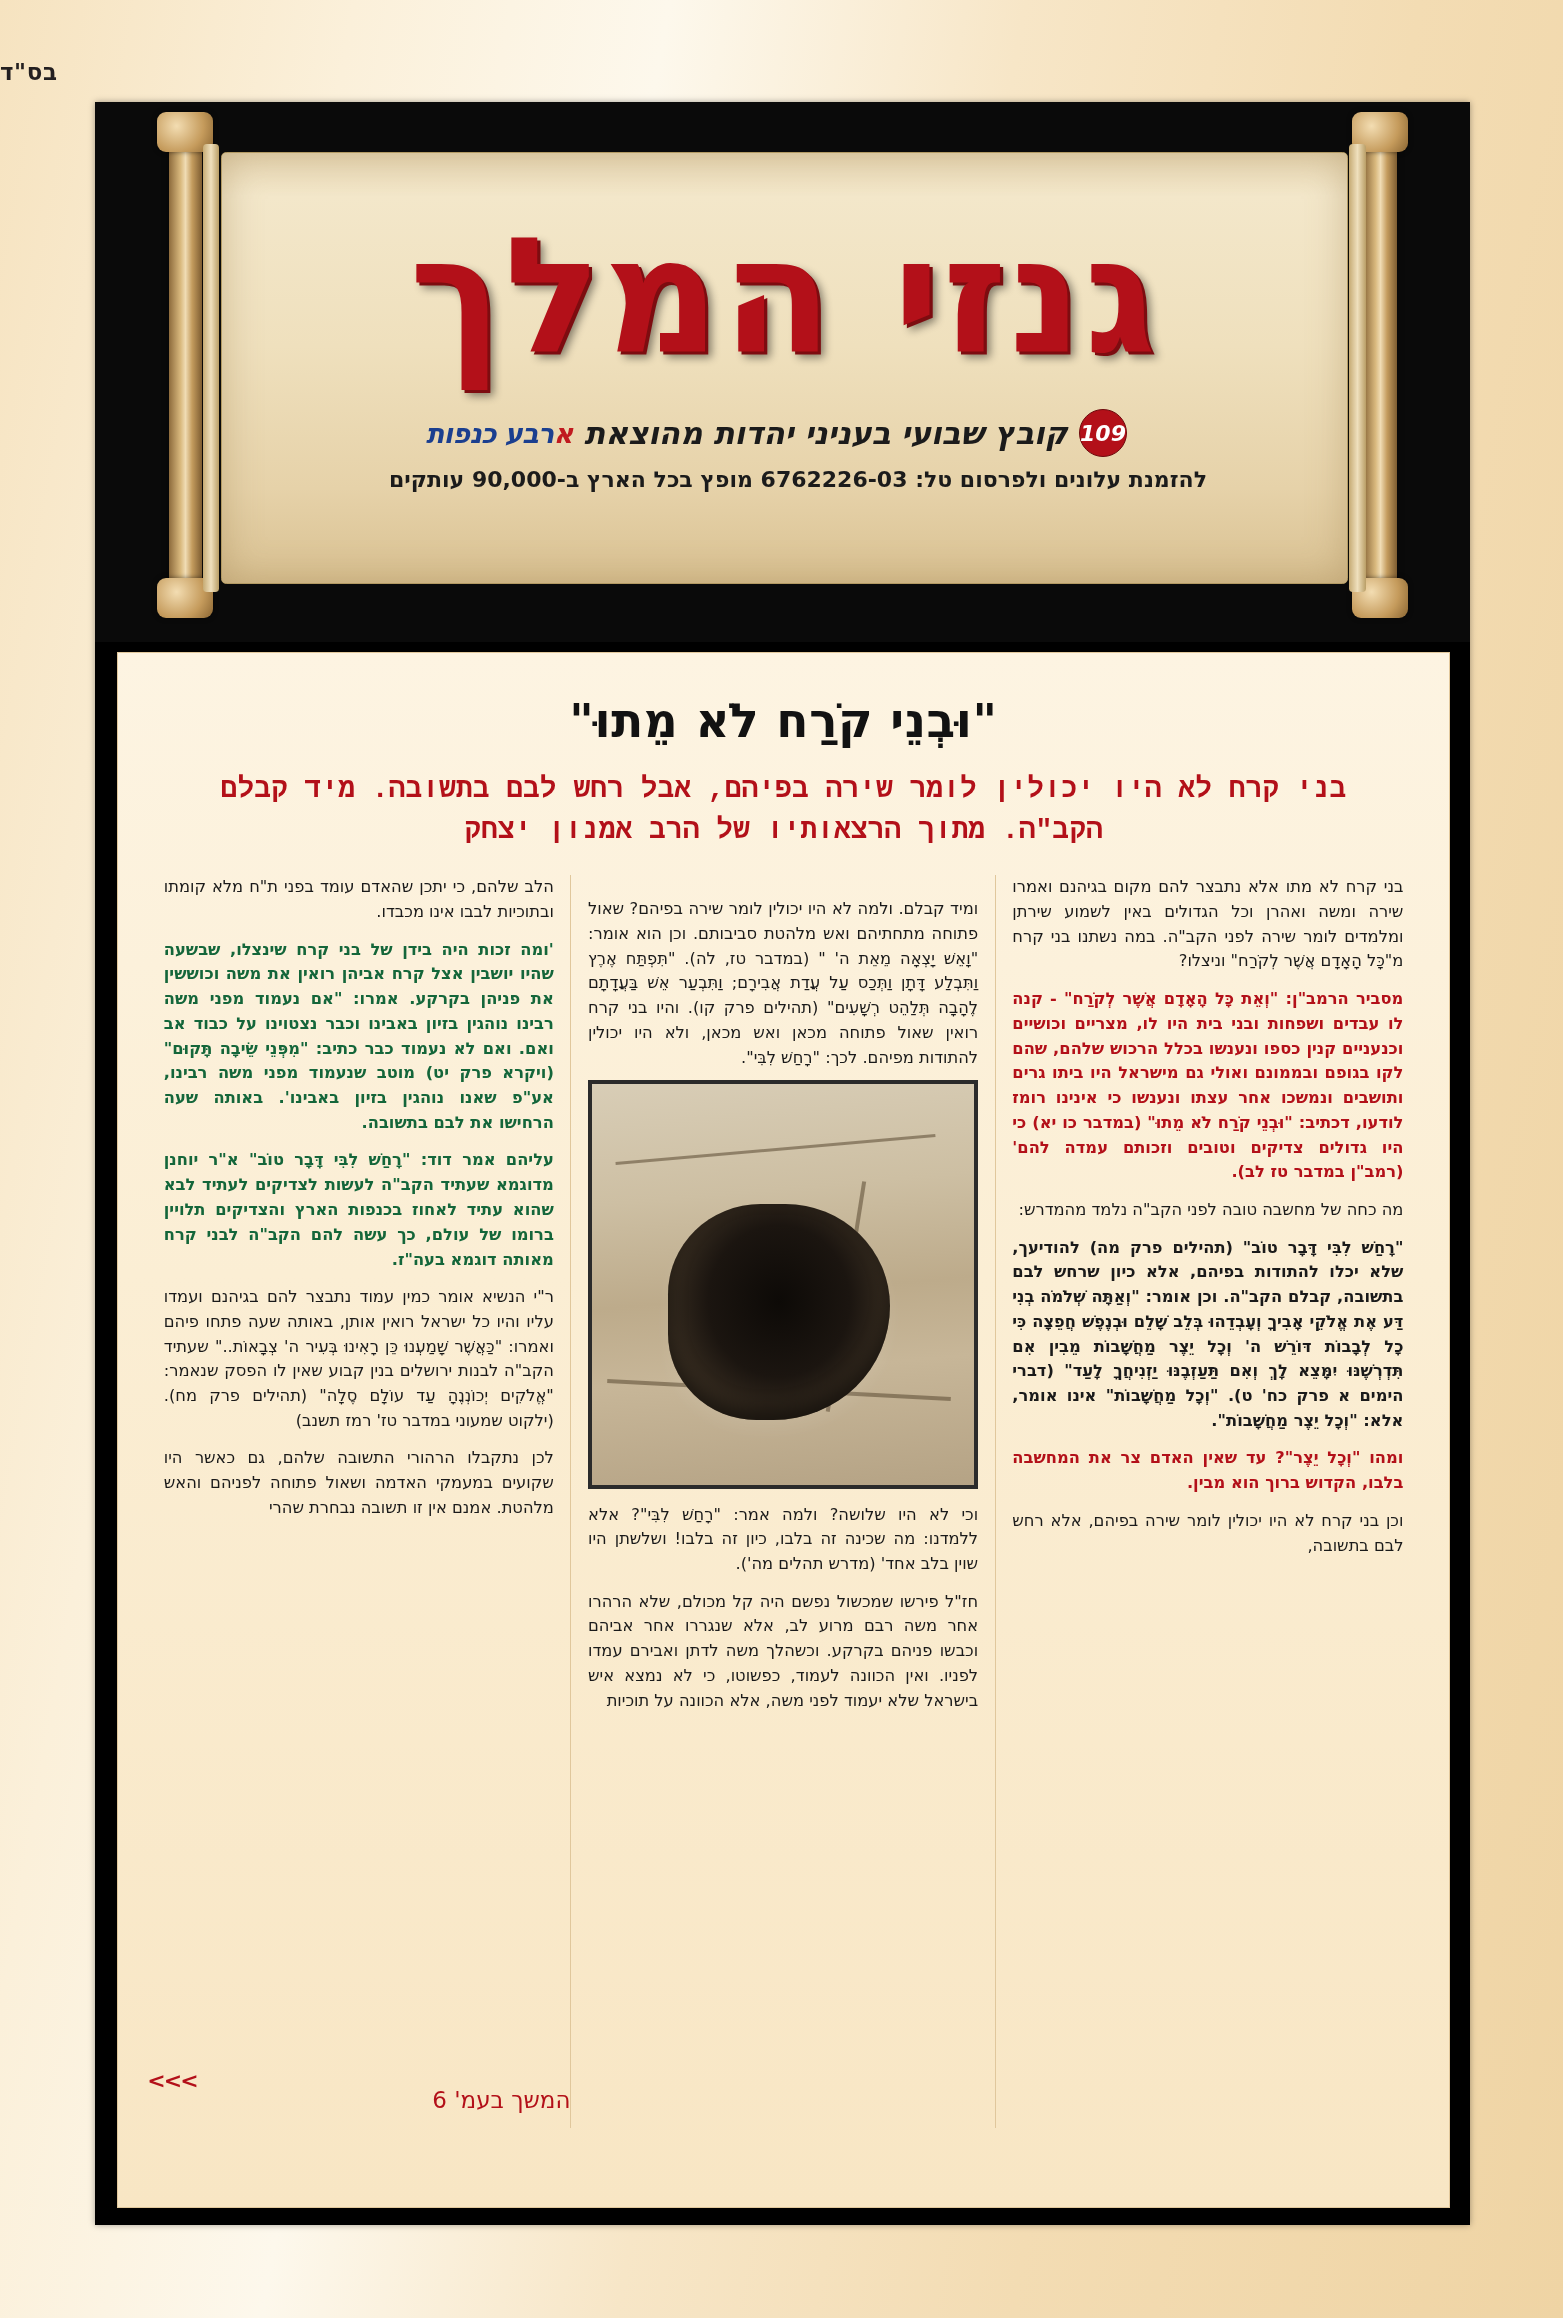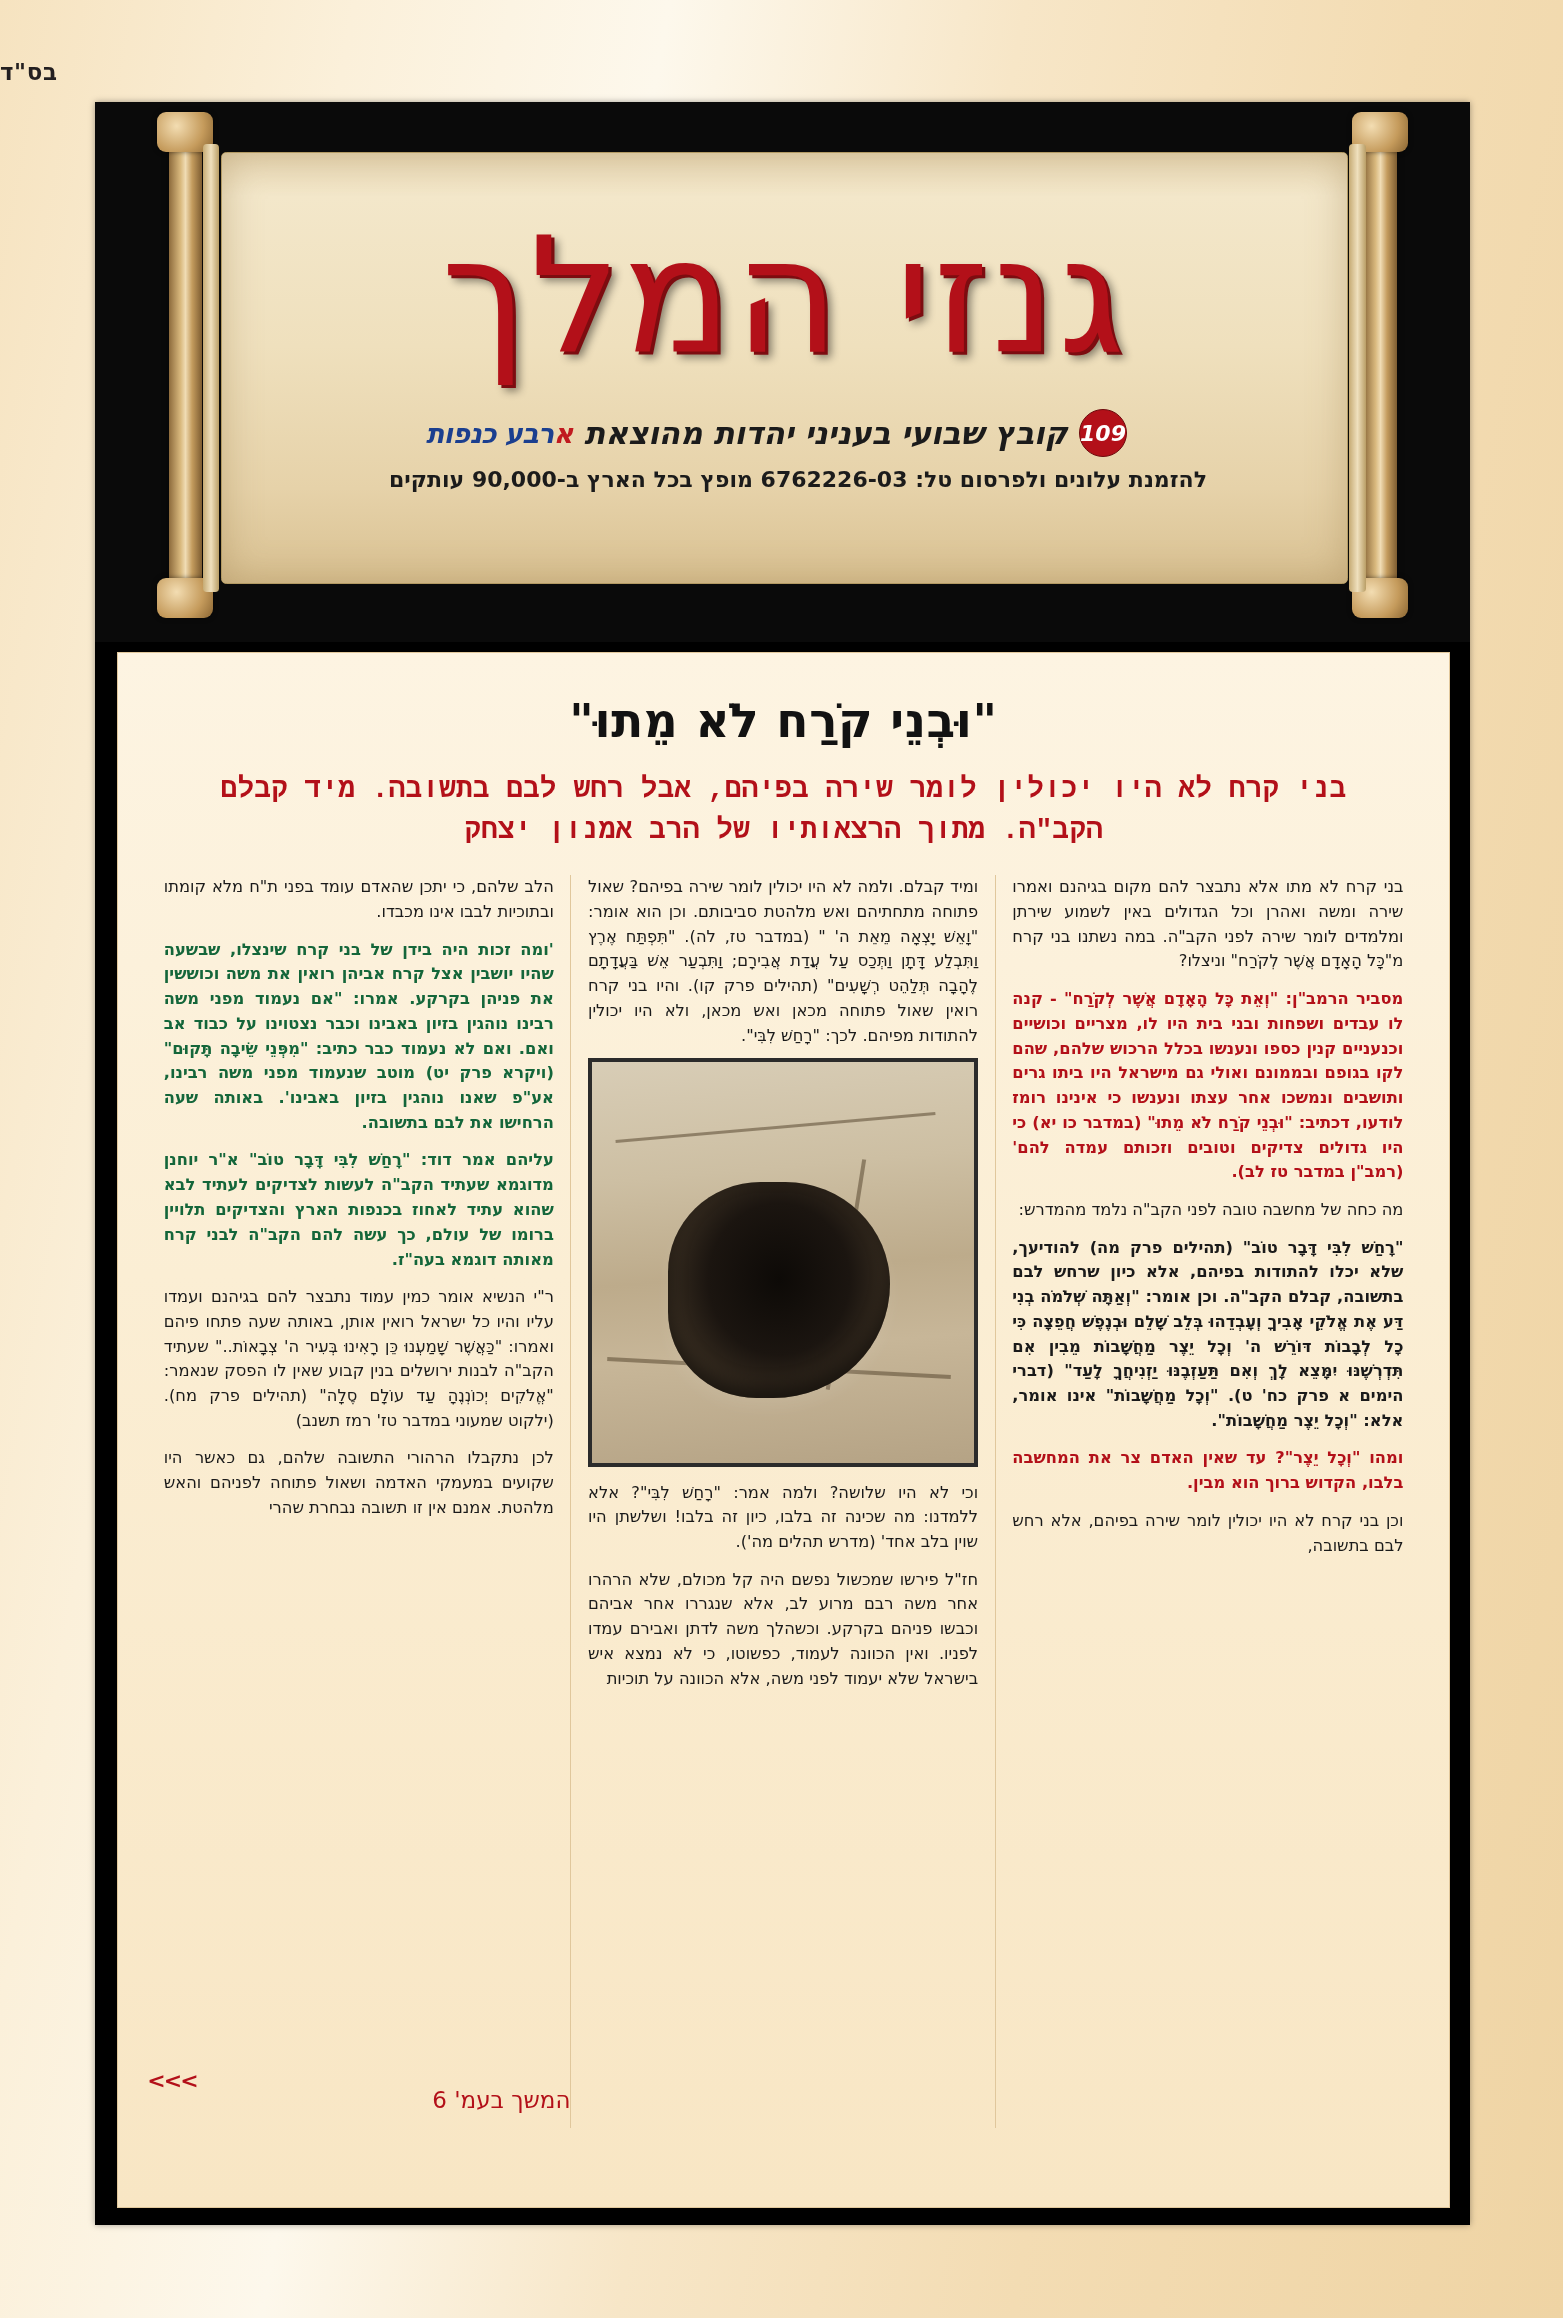--- a/index.html
+++ b/index.html
@@ -68,21 +68,21 @@
   .roller.left{left:0;}
   .curl{
     position:absolute;top:27px;width:77px;height:430px;
     background:linear-gradient(90deg,#cbb07a,#f2e6c9 40%,#d9c094);
   }
   .curl.r{right:77px;border-radius:0 25.6px 25.6px 0;}
   .curl.l{left:77px;border-radius:25.6px 0 0 25.6px;}
   .mast-title{
     position:absolute;left:0;right:0;top:50px;text-align:center;
     font-family:"DejaVu Sans","Liberation Sans",sans-serif;
-    font-size:160px;font-weight:normal;color:#b31019;
+    font-size:160px;font-weight:bold;color:#b31019;
     letter-spacing:2.6px;
     text-shadow:
       3.2px 3.2px 0 #7d0c10,
       6.4px 5.8px 9px rgba(0,0,0,.45);
     direction:rtl;
   }
   .mast-sub{
     position:absolute;left:0;right:0;top:256px;text-align:center;
     direction:rtl;
   }
@@ -132,21 +132,21 @@
     box-sizing:border-box;
     direction:rtl;
     font-size:16.3px;
     line-height:1.52;
     color:#1a1a1a;
     text-align:justify;
     position:relative;
   }
   .col + .col{border-right:1.3px solid #e0c79c;}
   .col p{margin:0 0 12.8px 0;}
-  .col p.tight{margin-bottom:9px;}
+  .col p.tight{margin-bottom:9px;margin-top:22px;}
   .green{color:#14663a;font-weight:bold;}
   .red{color:#b31019;font-weight:bold;}
   .bold{font-weight:bold;}
   .photo{
     width:100%;height:409px;margin:3.8px 0 14px 0;
     border:4.5px solid #2b2b2b;
     box-sizing:border-box;
     background:
       radial-gradient(ellipse at 50% 62%,#201b16 0%,#3a2f25 22%,#6b5a46 38%,#0000 39%),
       linear-gradient(180deg,#cfc3ac 0%,#c6b79c 30%,#b9a88c 55%,#a89madd 56%,#bfae92 100%);

